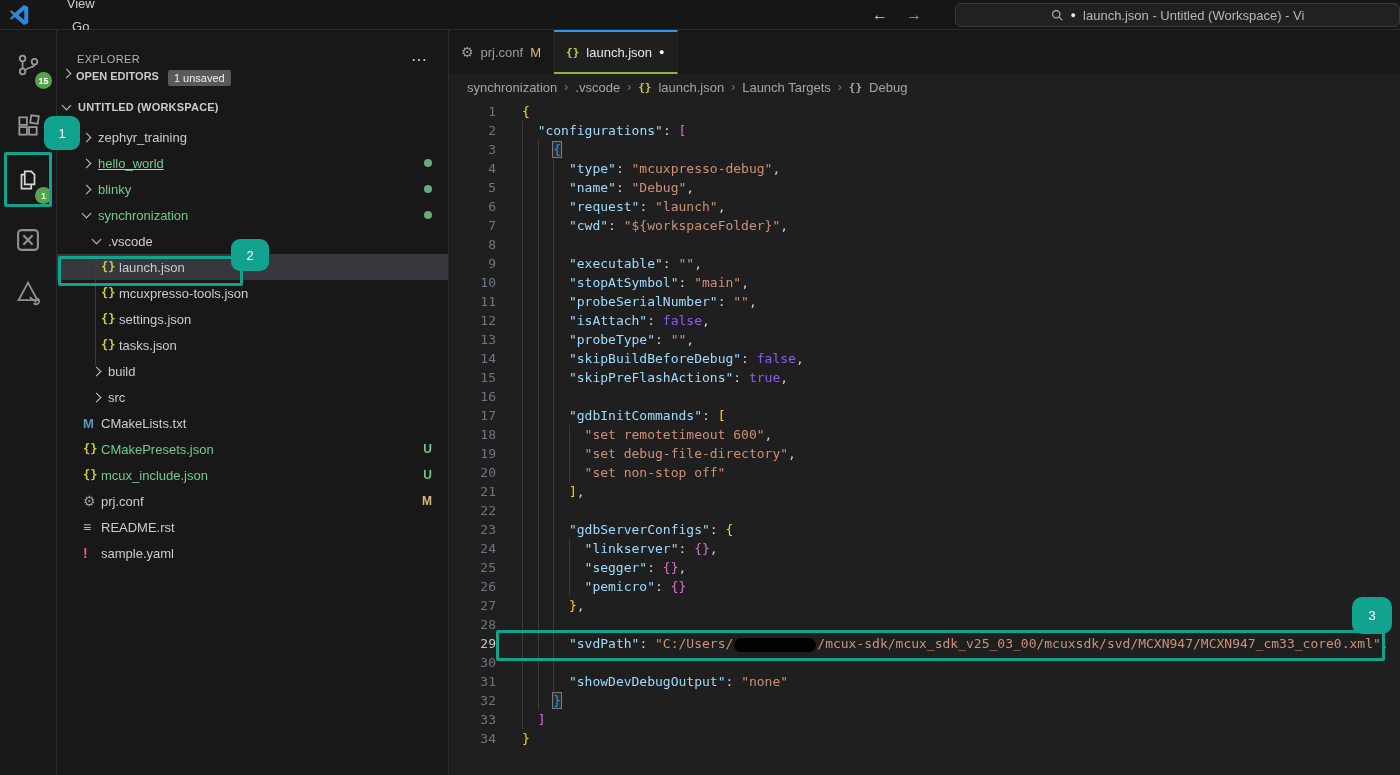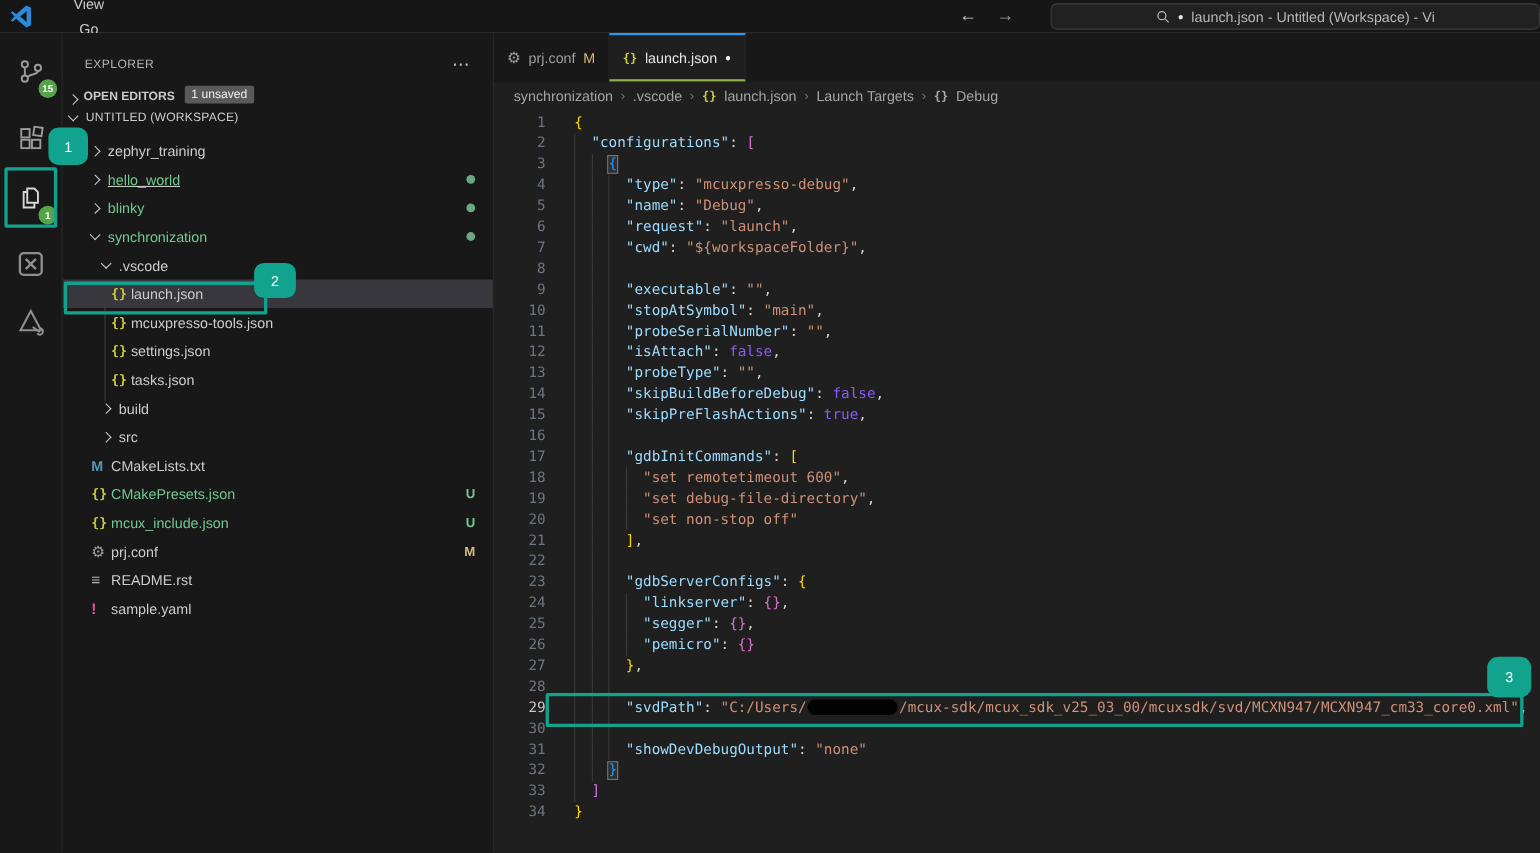--- a/index.html
+++ b/index.html
@@ -17,24 +17,24 @@
 
   
   .main { position:absolute; top:30px; left:0; width:1400px; height:745px; display:flex; }
   .activitybar { width:57px; height:100%; background:#181818; border-right:1px solid #2b2b2b; position:relative; flex:none; }
   .act-item { position:absolute; left:8px; width:40px; height:40px; display:flex; align-items:center; justify-content:center; }
   .act-badge { position:absolute; right:-4px; bottom:-4px; min-width:17px; height:17px; border-radius:9px; background:#55a44a; color:#fff; font-size:9px; font-weight:bold; display:flex; align-items:center; justify-content:center; padding:0 3px; }
 
   .sidebar { width:392px; height:100%; background:#181818; border-right:1px solid #2b2b2b; position:relative; flex:none; }
   .sb-header { height:22px; margin-top:18px; padding:0 20px; display:flex; align-items:center; justify-content:space-between; color:#b3b3b3; font-size:11px; letter-spacing:.4px; }
   .sb-more { color:#c5c5c5; font-size:16px; letter-spacing:1px; }
-  .sec-row { height:24px; display:flex; align-items:flex-end; padding-left:6px; font-weight:bold; font-size:11px; color:#cccccc; }
+  .sec-row { height:24px; display:flex; align-items:flex-start; padding-left:6px; font-weight:bold; font-size:11px; color:#cccccc; }
   .sec-row .chev { margin-right:6px; }
   .unsaved-badge { margin-left:9px; background:#5a5a5a; color:#f0f0f0; font-weight:normal; font-size:11px; padding:2px 6px; border-radius:2px; }
-  .ws-row { height:26px; display:flex; align-items:center; padding-left:6px; font-weight:normal; font-size:11px; color:#cccccc; letter-spacing:.2px; }
+  .ws-row { height:26px; display:flex; align-items:center; padding-left:6px; font-weight:bold; font-size:11px; color:#cccccc; letter-spacing:.2px; }
   .tree { margin-top:4px; }
   .row { height:26px; display:flex; align-items:center; position:relative; color:#cccccc; font-size:13px; }
   .row.selected { background:#37373d; }
   .row .label.green, .badge-u { color:#73c991; }
   .badge-m { color:#d7ba7d; }
   .row .rbadge { position:absolute; right:16px; font-size:12px; font-weight:bold; }
   .gitdot { position:absolute; right:16px; width:8px; height:8px; border-radius:4px; background:#6aa97f; }
   .chev { width:7px; height:7px; border-right:1.4px solid #c5c5c5; border-bottom:1.4px solid #c5c5c5; transform:rotate(-45deg); margin-right:8px; flex:none; }
   .chev.exp { transform:rotate(45deg); margin-top:-3px; }
   .ficon { width:18px; flex:none; font-weight:bold; text-align:left; }

